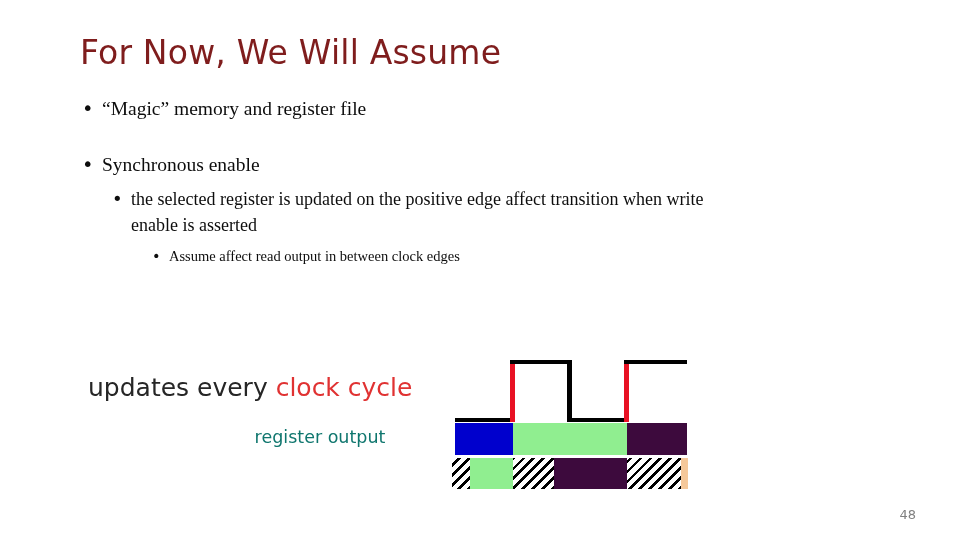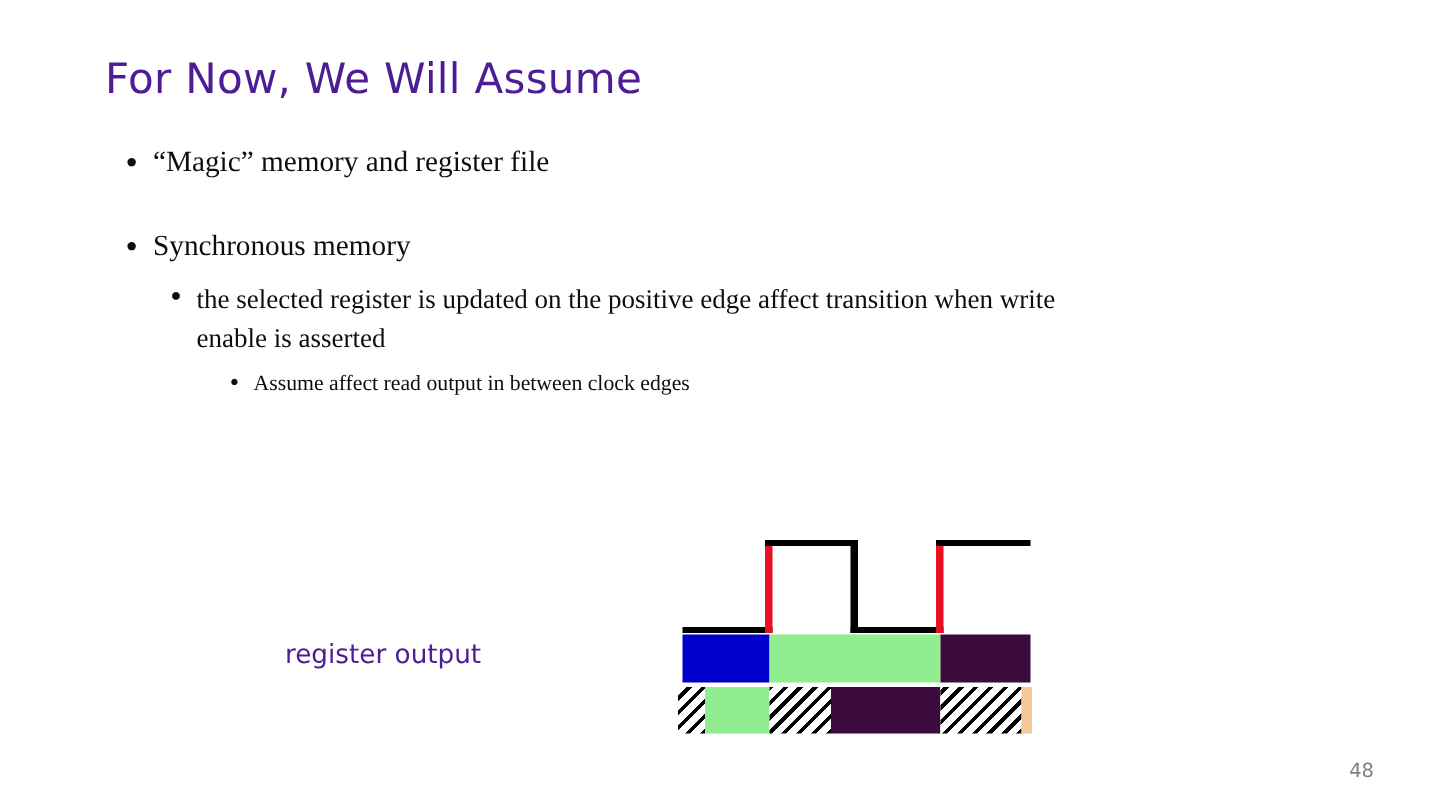--- a/index.html
+++ b/index.html
@@ -18,27 +18,27 @@
 
   .slide {
     position: absolute;
     inset: 0;
     background: #ffffff;
   }
 
   
   .slide-title {
     position: absolute;
-    left: 70px;
+    left: 80px;
     top: 33px;
-    font-size: 28px;
+    font-size: 33px;
     line-height: 40px;
     font-weight: 400;
     letter-spacing: 0.2px;
-    color: #4c1d95;
+    color: #7f1d1d;
     white-space: nowrap;
   }
 
   
   .body-area {
     position: absolute;
     left: 0;
     top: 96px;
     width: 960px;
   }
@@ -109,22 +109,22 @@
     line-height: 32px;
     white-space: nowrap;
   }
   .caption .cap-dark { color: #262626; }
   .caption .cap-red  { color: #e03232; }
 
   .wave-label {
     position: absolute;
     font-size: 17.5px;
     line-height: 22px;
-    color: #4c1d95;
-    text-align: left;
+    color: #0f766e;
+    text-align: center;
     white-space: nowrap;
   }
   .label-output { left: 190px; top: 426px; width: 260px; }
   .label-input  { left: 190px; top: 460px; width: 260px; }
 
   
   .clock-wave {
     position: absolute;
     left: 0;
     top: 0;
@@ -189,41 +189,44 @@
 
     <div class="bullet lvl1">
       <span class="bullet-mark">•</span>
       <span class="bullet-text">“Magic” memory and register file</span>
     </div>
 
     <div class="gap-1"></div>
 
     <div class="bullet lvl1">
       <span class="bullet-mark">•</span>
-      <span class="bullet-text">Synchronous memory</span>
+      <span class="bullet-text">Synchronous enable</span>
     </div>
 
     <div class="gap-3"></div>
 
     <div class="bullet lvl2">
       <span class="bullet-mark">•</span>
       <span class="bullet-text">the selected register is updated on the positive edge affect transition when write enable is asserted</span>
     </div>
 
     <div class="gap-3"></div>
 
     <div class="bullet lvl3">
       <span class="bullet-mark">•</span>
       <span class="bullet-text">Assume affect read output in between clock edges</span>
     </div>
 
   </div>
 
   <div class="diagram">
 
+    <div class="caption">
+      <span class="cap-dark">updates every </span><span class="cap-red">clock cycle</span>
+    </div>
 
     <div class="wave-label label-output">register output</div>
 
 
     <div class="clock-wave">
       <div class="seg-h" style="left:455px; top:418px; width:60px;"></div>
       <div class="seg-v-red" style="left:510px; top:360px; height:62px;"></div>
       <div class="seg-h" style="left:510px; top:360px; width:62px;"></div>
       <div class="seg-v-black" style="left:567px; top:360px; height:62px;"></div>
       <div class="seg-h" style="left:567px; top:418px; width:62px;"></div>

